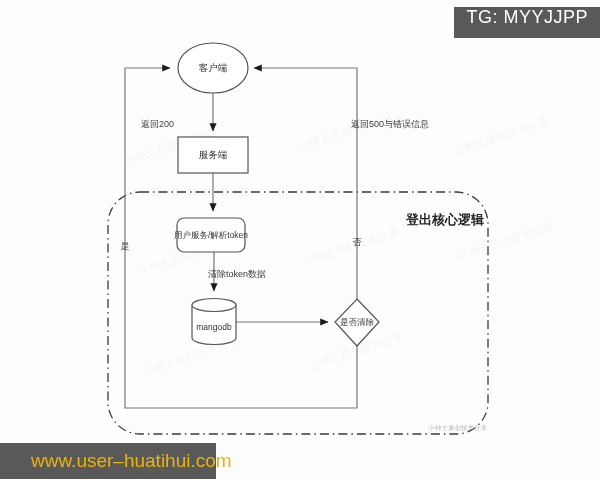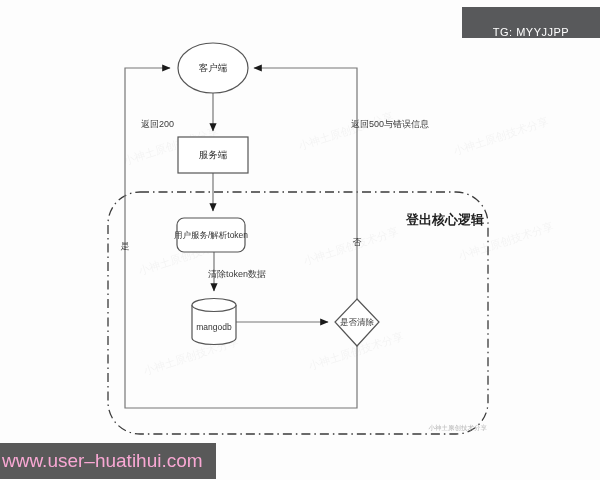--- a/index.html
+++ b/index.html
@@ -17,40 +17,40 @@
     height: 480px;
   }
   .badge {
     position: absolute;
     top: 7px;
     right: 0;
     height: 31px;
     min-width: 138px;
     background: #58595b;
     color: #ffffff;
-    font-size: 11px;
+    font-size: 18px;
     letter-spacing: 0.5px;
     display: flex;
-    align-items: flex-end;
+    align-items: flex-start;
     justify-content: center;
     padding: 0 12px;
     box-sizing: border-box;
   }
   .footer-bar {
     position: absolute;
     left: 0;
     bottom: 1px;
     height: 36px;
     width: 216px;
     background: #595959;
-    color: #f9a8d4;
+    color: #eab308;
     font-size: 19px;
     display: flex;
     align-items: center;
-    padding-left: 2px;
+    padding-left: 31px;
     box-sizing: border-box;
     white-space: nowrap;
   }
   svg { position: absolute; left: 0; top: 0; }
   text {
     font-family: "Liberation Sans", "DejaVu Sans", sans-serif;
     fill: #333333;
   }
   .node-label { font-size: 9.5px; }
   .node-label-sm { font-size: 8.5px; }

